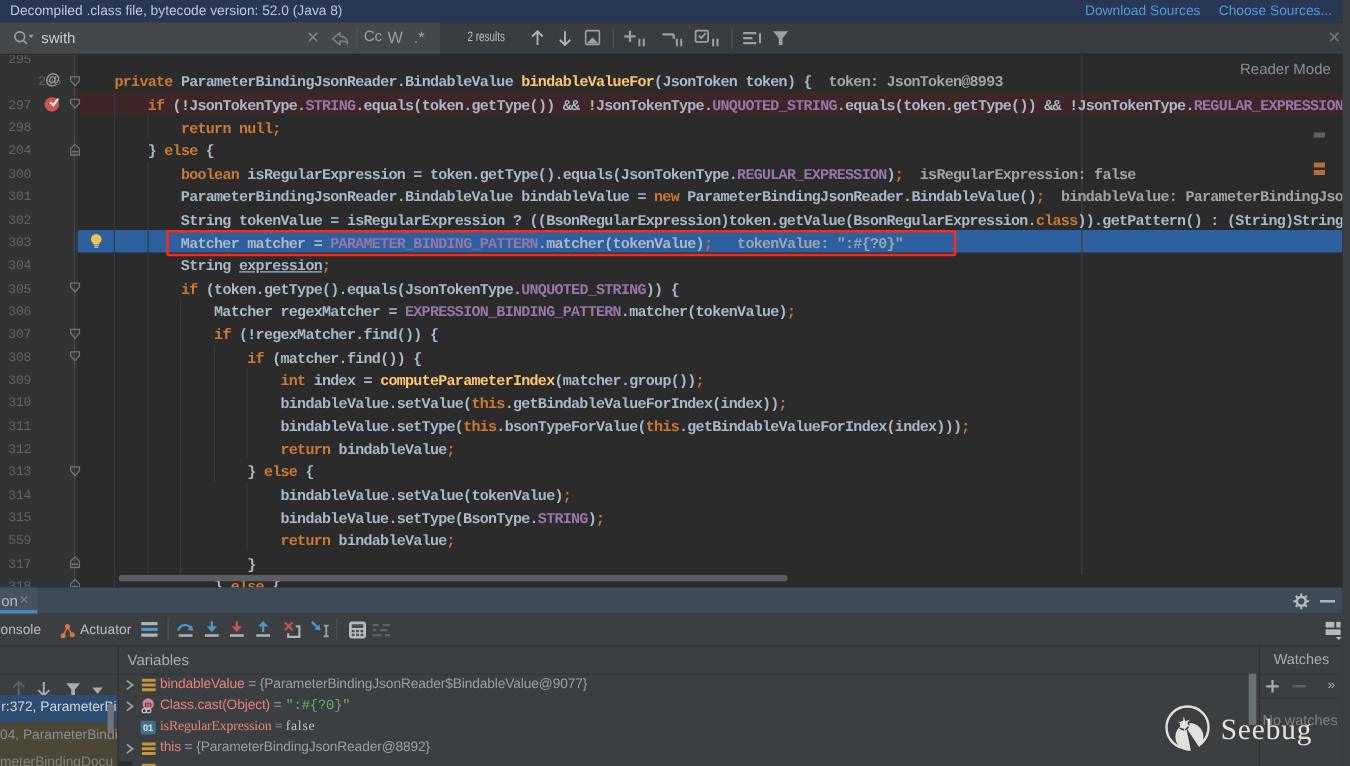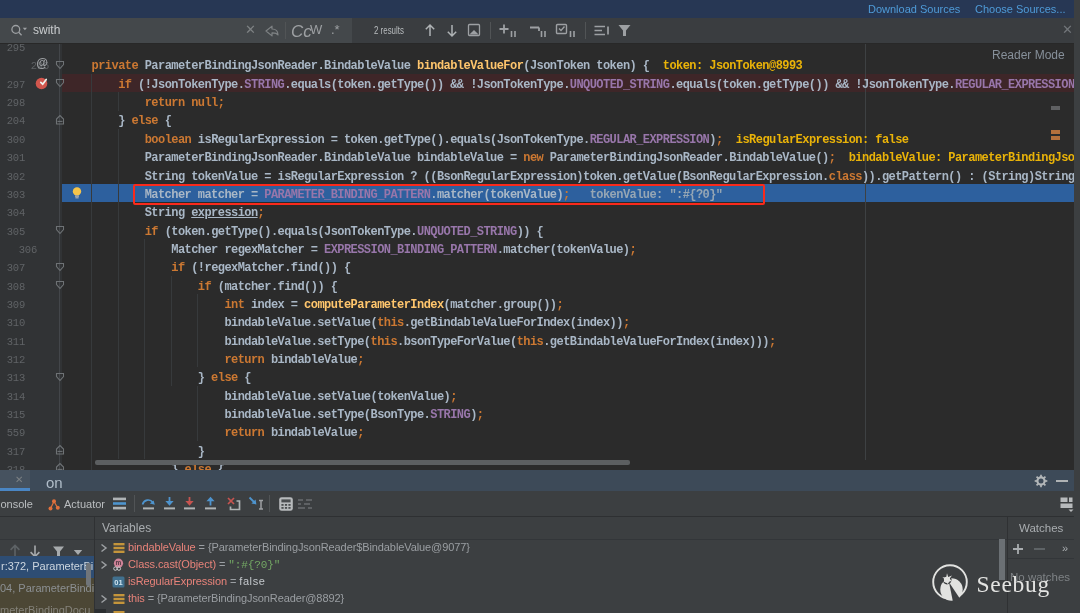--- a/index.html
+++ b/index.html
@@ -21,52 +21,53 @@
   .ln{position:absolute;width:24px;text-align:right;color:#606366;margin-top:1.9px;
       font:10.5px/18.35px "Liberation Mono",monospace;letter-spacing:-0.2px;height:18.35px;}
   .crow{position:absolute;left:0;width:1074px;height:18.35px;margin-top:1.9px;line-height:18.35px;
         font:bold 12px/18.35px "Liberation Mono",monospace;letter-spacing:-0.56px;color:#a9b7c6;white-space:pre;}
   .crow>span{font:inherit;}
   .codepad{padding-left:65px;}
   .kw{color:#cc7832;}
   .st{color:#9876aa;font-style:italic;}
   .meth{color:#ffc66d;}
   .smeth{color:#ffc66d;font-style:italic;}
-  .hint{color:#eab308;font-style:italic;font-weight:bold;}
+  .hint{color:#a3a3a3;font-style:italic;font-weight:bold;}
   .hintb{color:#96a6b4;font-style:italic;font-weight:bold;}
   .iguide{position:absolute;width:1px;background:#373a3c;}
   
   #dtabs{left:0;top:470px;width:1074px;height:21px;background:#3d4a58;}
   #dtool{left:0;top:491px;width:1074px;height:26px;background:#3c3f41;}
   #dbody{left:0;top:517px;width:1074px;height:96px;background:#3c3f41;}
   .vborder{position:absolute;width:1px;background:#2f3133;}
   .hborder{position:absolute;height:1px;background:#313335;}
 </style>
 </head>
 <body>
 
 <div class="abs" id="banner">
+  <div class="abs msg">Decompiled .class file, bytecode version: 52.0 (Java 8)</div>
   <div class="abs lnk" style="left:868px;">Download Sources</div>
   <div class="abs lnk" style="left:975px;">Choose Sources...</div>
 </div>
 
 <div class="abs" id="sbar">
   <div class="abs" id="sfield"></div>
   <svg class="abs" style="left:10px;top:6px;" width="18" height="15" viewBox="0 0 18 15">
 <circle cx="5.8" cy="5.4" r="3.9" stroke="#9da0a3" stroke-width="1.3" fill="none"></circle>
 <path d="M8.7 8.3 L11.6 11.2" stroke="#9da0a3" stroke-width="1.3"></path>
 <path d="M12.8 3.8 L17 3.8 L14.9 6.3 Z" fill="#9da0a3"></path>
 </svg>
 <div class="abs" style="left:33px;top:5px;color:#c9ccce;font-size:12px;">swith</div>
 <div class="abs sicon" style="left:245px;top:4px;font-size:13px;color:#7e8284;">✕</div>
 <svg class="abs" style="left:264px;top:6px;" width="16" height="14" viewBox="0 0 16 14">
 <path d="M2 7 L8 2.1 L8 5 C12 5 14 7.5 14 11 C12.6 8.8 11 8.8 8 8.9 L8 11.9 Z" fill="none" stroke="#7e8284" stroke-width="1.2" stroke-linejoin="round"></path>
 </svg>
 <div class="abs" style="left:285px;top:4px;width:1px;height:17px;background:#515456;"></div>
-<div class="abs sicon" style="left:291px;top:4px;font-size:17px;font-style:italic;">Cc</div>
+<div class="abs sicon" style="left:291px;top:4px;font-size:12px;">Cc</div>
 <div class="abs sicon" style="left:310px;top:4px;font-size:13px;">W</div>
 <div class="abs sicon" style="left:331px;top:4px;font-size:13px;">.*</div>
 <div class="abs" style="left:374px;top:6px;color:#b8bcbe;font-size:11px;transform:scaleX(0.72);transform-origin:0 0;">2 results</div>
 <svg class="abs" style="left:423px;top:5px;" width="14" height="15" viewBox="0 0 14 15">
 <path d="M7 2 L7 13 M2.8 6.2 L7 2 L11.2 6.2" stroke="#afb3b5" stroke-width="1.5" fill="none"></path>
     </svg>
 <svg class="abs" style="left:445px;top:5px;" width="14" height="15" viewBox="0 0 14 15">
 <path d="M7 2 L7 13 M2.8 8.8 L7 13 L11.2 8.8" stroke="#afb3b5" stroke-width="1.5" fill="none"></path>
     </svg>
 <svg class="abs" style="left:467px;top:5px;" width="14" height="14" viewBox="0 0 14 14">
@@ -138,21 +139,21 @@
 <div class="ln" style="top:11.55px;left:1px;margin-left:24px;">296</div>
 <div class="ln" style="top:29.90px;left:1px;">297</div>
 <div class="ln" style="top:48.25px;left:1px;">298</div>
 <div class="ln" style="top:66.60px;left:1px;">204</div>
 <div class="ln" style="top:84.95px;left:1px;font-family:Liberation Mono, monospace;">300</div>
 <div class="ln" style="top:103.30px;left:1px;">301</div>
 <div class="ln" style="top:121.65px;left:1px;">302</div>
 <div class="ln" style="top:140.00px;left:1px;">303</div>
 <div class="ln" style="top:158.35px;left:1px;">304</div>
 <div class="ln" style="top:176.70px;left:1px;">305</div>
-<div class="ln" style="top:195.05px;left:1px;margin-left:12px;">306</div>
+<div class="ln" style="top:195.05px;left:1px;">306</div>
 <div class="ln" style="top:213.40px;left:1px;">307</div>
 <div class="ln" style="top:231.75px;left:1px;">308</div>
 <div class="ln" style="top:250.10px;left:1px;">309</div>
 <div class="ln" style="top:268.45px;left:1px;">310</div>
 <div class="ln" style="top:286.80px;left:1px;">311</div>
 <div class="ln" style="top:305.15px;left:1px;">312</div>
 <div class="ln" style="top:323.50px;left:1px;">313</div>
 <div class="ln" style="top:341.85px;left:1px;">314</div>
 <div class="ln" style="top:360.20px;left:1px;">315</div>
 <div class="ln" style="top:378.55px;left:1px;">559</div>
@@ -201,21 +202,21 @@
 <div class="abs" style="left:133px;top:139.50px;width:628px;height:17.5px;border:2.4px solid #fa2a1c;border-radius:2px;"></div>
 <div class="abs" style="left:1051px;top:62px;width:9px;height:4px;background:#8a8d8f;opacity:.55;"></div>
 <div class="abs" style="left:1051px;top:85.5px;width:9px;height:4px;background:#b4703c;"></div>
 <div class="abs" style="left:1051px;top:92px;width:9px;height:4px;background:#b4703c;"></div>
 <div class="abs" style="left:95px;top:416px;width:535px;height:5px;background:#5c5f61;border-radius:2px;"></div>
 <div class="abs" style="left:992px;top:4px;color:#87909a;font-size:12px;">Reader Mode</div>
 </div>
 
 <div class="abs" id="dtabs">
     <div class="abs" style="left:0;top:0;width:30px;height:18px;background:#46525f;"></div>
-    <div class="abs" style="left:1px;top:4px;color:#b0bdc9;font-size:15px;padding-left:45px;">on</div>
+    <div class="abs" style="left:1px;top:4px;color:#b0bdc9;font-size:12px;">on</div>
 <div class="abs" style="left:15px;top:4px;color:#7c8184;font-size:10px;">✕</div>
 <div class="abs" style="left:0;top:18px;width:30px;height:3px;background:#4a86c4;"></div>
 <svg class="abs" style="left:1034px;top:4px;" width="14" height="14" viewBox="0 0 14 14">
 <g fill="none" stroke="#b3b7b9" stroke-width="2.2">
 <circle cx="7" cy="7" r="3.6"></circle>
 </g>
 <g stroke="#b3b7b9" stroke-width="1.7">
 <path d="M7 0.7 L7 3"></path>
         <path d="M7 11 L7 13.3"></path>
         <path d="M0.7 7 L3 7"></path>
@@ -344,21 +345,21 @@
 <circle cx="6.5" cy="5.2" r="4.6" fill="#cf8398"></circle>
 <text x="6.5" y="7.3" font-size="6.5" font-weight="bold" fill="#523a44" text-anchor="middle" font-family="Liberation Sans">m</text>
 <circle cx="3.4" cy="10.6" r="1.7" fill="none" stroke="#c9ccce" stroke-width="1"></circle>
 <circle cx="6.9" cy="10.6" r="1.7" fill="none" stroke="#c9ccce" stroke-width="1"></circle>
     </svg>
 <div class="abs" style="left:128px;top:40.5px;font-size:11px;letter-spacing:-0.1px;white-space:nowrap;"><span style="color:#e8837a;">Class.cast(Object)</span><span style="color:#9b9fa3;"> = </span><span style="color:#73a764;font-family:'Liberation Mono',monospace;font-size:11px;">":#{?0}"</span></div>
 <svg class="abs" style="left:112px;top:58.5px;" width="13" height="12" viewBox="0 0 13 12">
 <rect x="0.5" y="0.5" width="12" height="11" rx="1.5" fill="#41708e"></rect>
 <text x="6.5" y="8.6" font-size="7.5" font-weight="bold" fill="#cfe3ef" text-anchor="middle" font-family="Liberation Sans">01</text>
     </svg>
-<div class="abs" style="left:128px;top:57.5px;font-size:11px;letter-spacing:-0.1px;white-space:nowrap;"><span style="color:#e8837a;">isRegularExpression</span><span style="color:#9b9fa3;"> = </span><span style="color:#c3c7cb;letter-spacing:0.6px;">false</span></div>
+<div class="abs" style="left:128px;top:57.5px;font-size:11px;letter-spacing:-0.1px;white-space:nowrap;font-family:Liberation Serif, serif;"><span style="color:#e8837a;">isRegularExpression</span><span style="color:#9b9fa3;"> = </span><span style="color:#c3c7cb;letter-spacing:0.6px;">false</span></div>
 <svg class="abs" style="left:99px;top:77.0px;" width="9" height="10" viewBox="0 0 9 10">
 <path d="M2.5 1.5 L7 5 L2.5 8.5" stroke="#9da0a3" stroke-width="1.5" fill="none"></path>
     </svg>
 <svg class="abs" style="left:113px;top:75.5px;" width="12" height="12" viewBox="0 0 12 12">
 <rect x="0.5" y="1" width="11" height="2.4" fill="#c4953b"></rect>
 <rect x="0.5" y="4.8" width="11" height="2.4" fill="#c4953b"></rect>
 <rect x="0.5" y="8.6" width="11" height="2.4" fill="#c4953b"></rect>
     </svg>
 <div class="abs" style="left:128px;top:74.5px;font-size:11px;letter-spacing:-0.1px;white-space:nowrap;"><span style="color:#e8837a;">this</span><span style="color:#9b9fa3;"> = </span><span style="color:#9b9fa3;">{ParameterBindingJsonReader@8892}</span></div>
 <svg class="abs" style="left:113px;top:92.5px;" width="12" height="12" viewBox="0 0 12 12">

